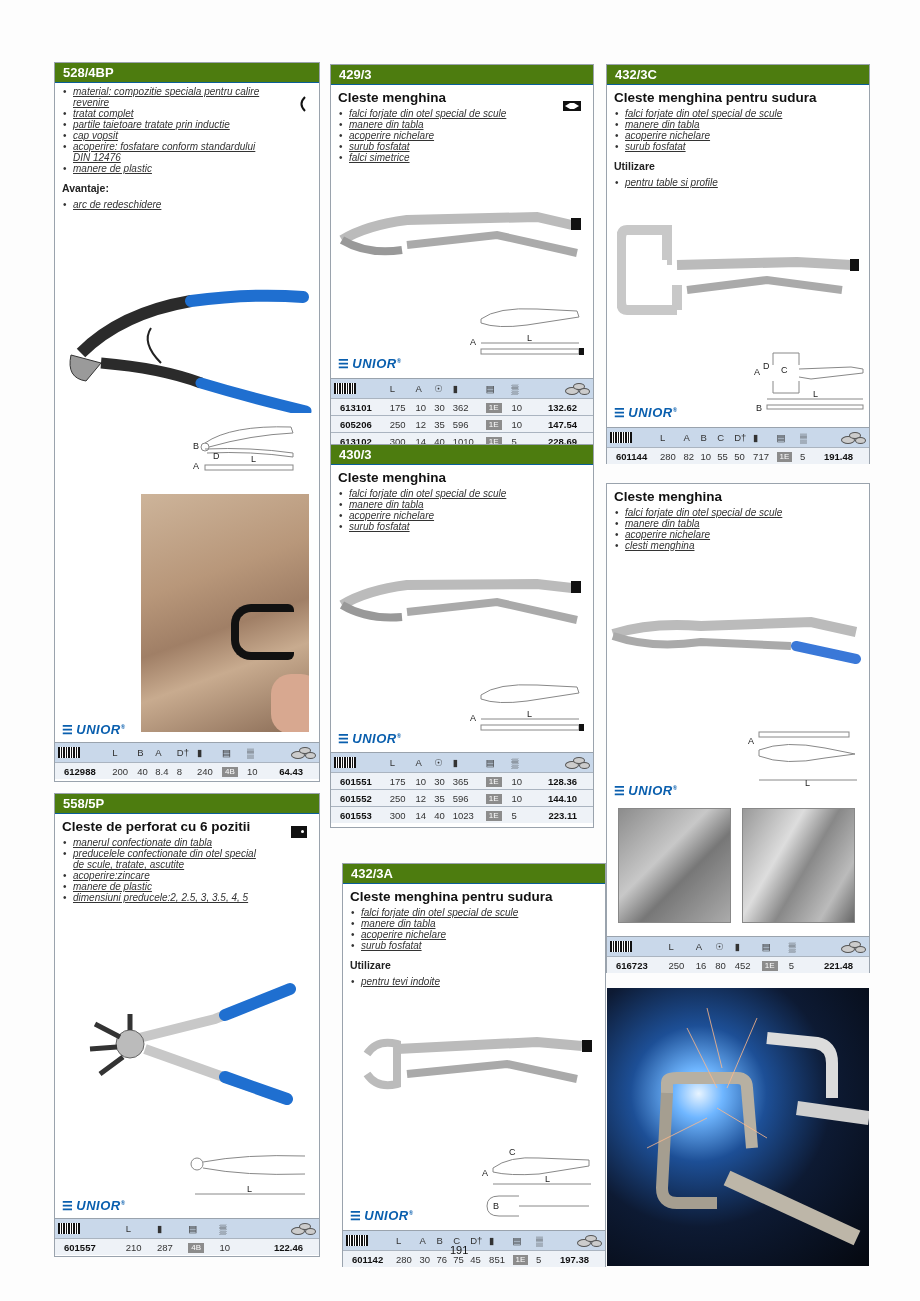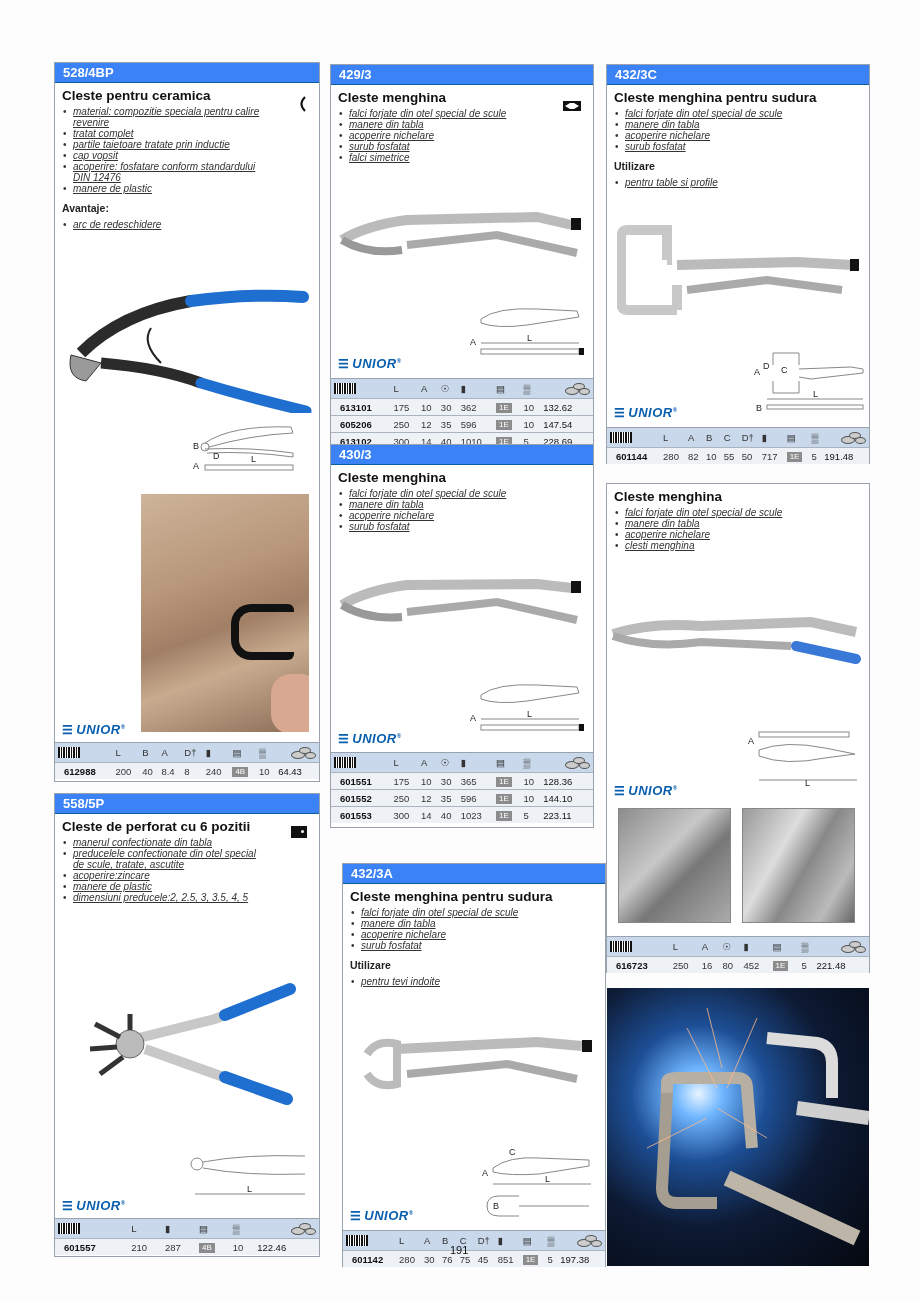--- a/index.html
+++ b/index.html
@@ -1,50 +1,49 @@
 <!DOCTYPE html>
 <html><head>
 <meta charset="utf-8">
 <style>
   html,body{margin:0;padding:0;background:#fdfdfd;}
   body{width:920px;height:1301px;position:relative;overflow:hidden;font-family:"Liberation Sans",sans-serif;color:#222;}
   .card{position:absolute;background:#fff;border:1px solid #9aa3ad;box-sizing:border-box;}
-  .card-head{height:19px;background:#3b82f6;color:#fff;font-weight:bold;font-size:13px;line-height:19px;padding-left:8px;border-bottom:1px solid #0a5e99;}
+  .card-head{height:19px;background:#4d7c0f;color:#fff;font-weight:bold;font-size:13px;line-height:19px;padding-left:8px;border-bottom:1px solid #0a5e99;}
   .card-title{font-weight:bold;font-size:13.5px;padding:5px 0 0 7px;color:#111;}
   .bullets{list-style:none;margin:3px 0 0 0;padding:0 0 0 7px;}
   .bullets li{font-style:italic;font-size:10px;color:#333;line-height:11px;padding-left:11px;position:relative;text-decoration:underline;}
   .bullets li:before{content:"•";position:absolute;left:1px;font-style:normal;}
   .bullets li.wrap{max-width:190px;}
   .subhead{font-weight:bold;font-size:10.5px;padding:8px 0 2px 7px;color:#222;}
   .side-icon{position:absolute;right:12px;top:33px;}
   .unior{position:absolute;left:7px;font-weight:bold;font-style:italic;color:#0a5fae;font-size:13px;letter-spacing:0.5px;}
   .unior .s{display:inline-block;font-style:normal;margin-right:3px;font-size:12px;}
   .unior sup{font-size:6px;font-style:normal;}
   .spec{position:absolute;left:0;right:0;border-top:1px solid #9aa3ad;}
   .spec table{width:100%;border-collapse:collapse;font-size:9.5px;}
   .spec th{background:#c9d8ea;height:19px;font-weight:normal;color:#333;text-align:left;padding:0 0 0 3px;font-size:9.5px;}
   .spec td{background:#eef2f7;height:16px;border-top:1px solid #aab4c0;color:#333;padding:0 0 0 3px;white-space:nowrap;}
   .spec td.code{font-weight:bold;color:#111;padding-left:9px;}
-  .spec td.price{font-weight:normal;padding-right:4px;color:#111;}
+  .spec td.price{font-weight:bold;text-align:right;padding-right:16px;color:#111;}
   .spec th.pr{text-align:right;padding-right:4px;}
   .badge{display:inline-block;background:#8c8c8c;color:#fff;font-size:8px;padding:0 3px;line-height:10px;}
   .barcode{display:inline-block;width:22px;height:11px;background:repeating-linear-gradient(90deg,#111 0 2px,#fff 2px 3px,#111 3px 4px,#fff 4px 5px);vertical-align:middle;}
   .coins{display:inline-block;position:relative;width:24px;height:12px;vertical-align:middle;}
   .coins i{position:absolute;border:1px solid #555;background:#ccc;border-radius:50%;}
   .photo{position:absolute;overflow:hidden;}
   .tool{position:absolute;}
   .drawing{position:absolute;}
   .page-num{position:absolute;left:450px;top:1244px;font-size:11px;font-weight:normal;color:#111;}
 </style>
 </head>
 <body>
 
 <div class="card" style="left:54px;top:62px;width:266px;height:720px;">
   <div class="card-head">528/4BP</div>
-  <div class="card-title">Cleste pentru ceramica</div>
   <svg class="side-icon" width="10" height="16" viewBox="0 0 10 16">
       <path d="M8 1 Q1 8 8 15" stroke="#111" stroke-width="2" fill="none"></path>
     </svg>
   <ul class="bullets">
     <li class="wrap">material: compozitie speciala pentru calire revenire</li>
     <li>tratat complet</li>
     <li>partile taietoare tratate prin inductie</li>
     <li>cap vopsit</li>
     <li class="wrap">acoperire: fosfatare conform standardului DIN 12476</li>
     <li>manere de plastic</li>

